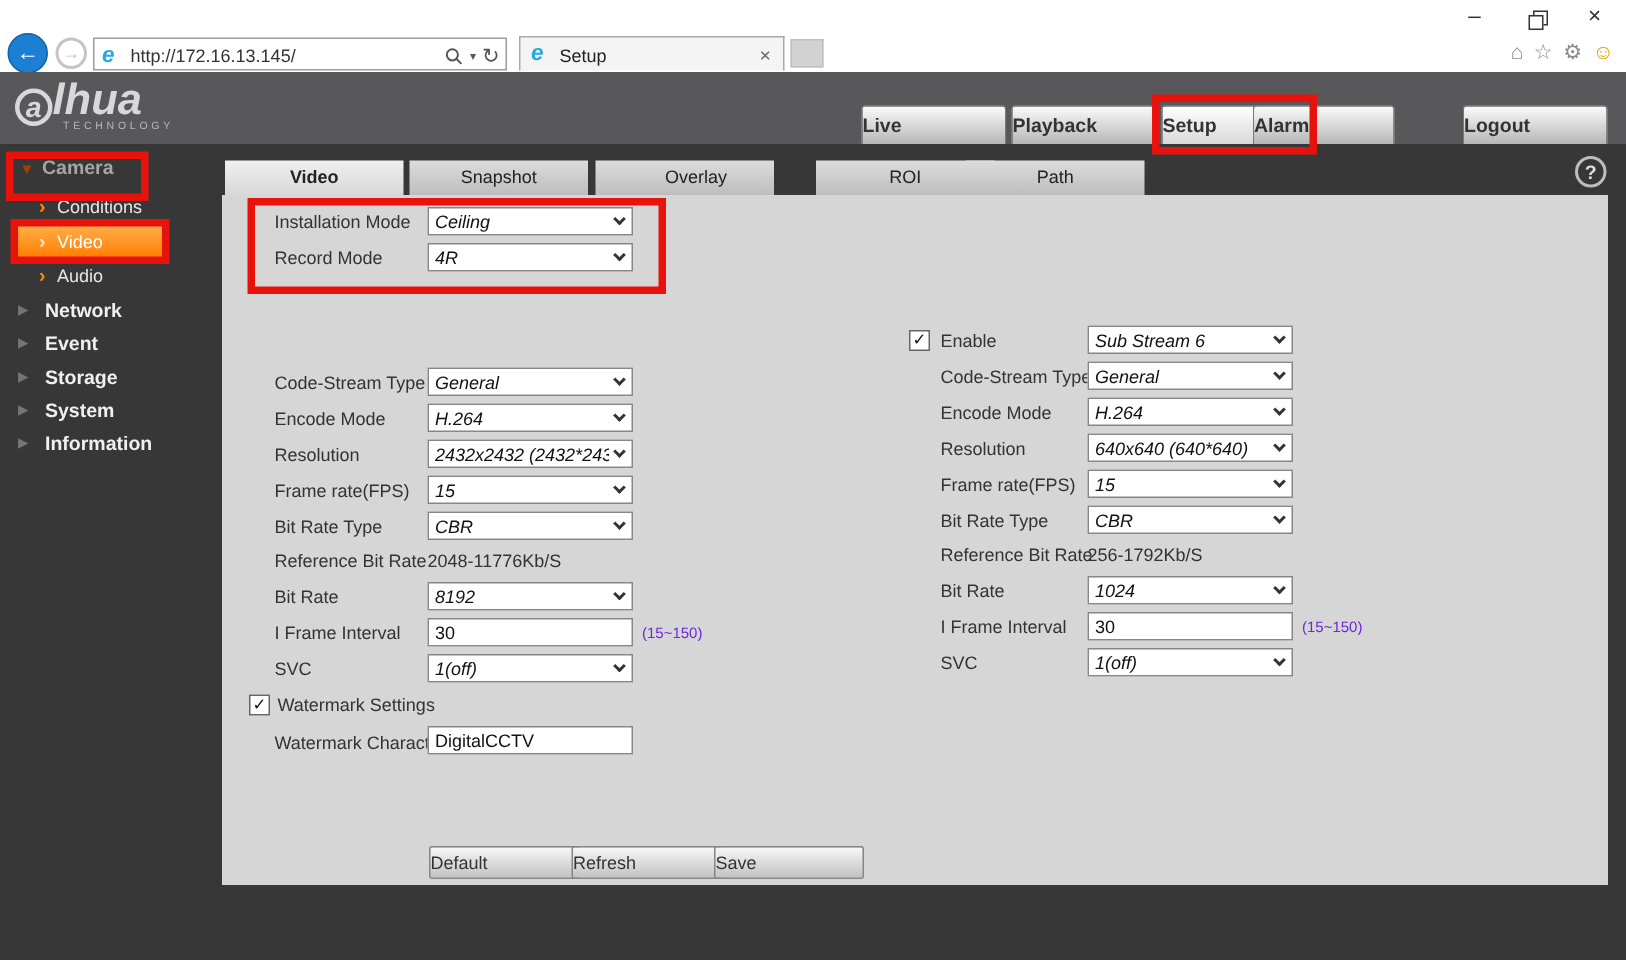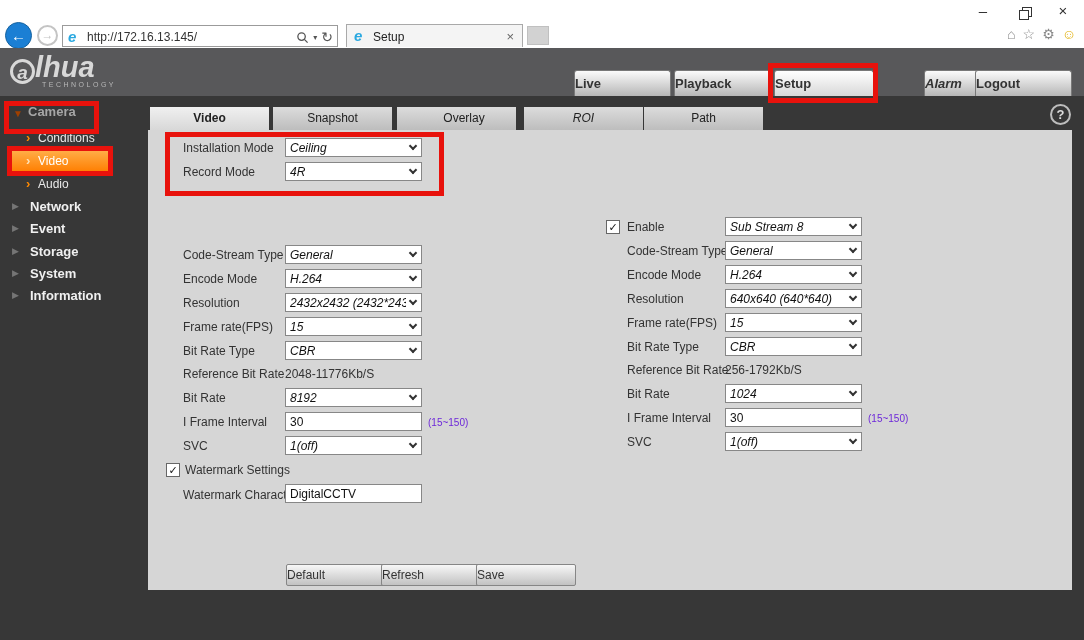--- a/index.html
+++ b/index.html
@@ -132,21 +132,21 @@
 
   <div class="app-header">
     <div class="logo">
       <span class="logo-a">a</span><span class="logo-rest">lhua</span>
       <div class="logo-sub">TECHNOLOGY</div>
     </div>
   </div>
   <div class="navbtn" style="left:574px;width:97px;">Live</div>
   <div class="navbtn" style="left:674px;width:97px;">Playback</div>
   <div class="navbtn active" style="left:774px;width:100px;">Setup</div>
-  <div class="navbtn" style="left:924px;width:95px;font-style:italic;">Alarm</div>
+  <div class="navbtn" style="left:835px;width:95px;">Alarm</div>
   <div class="navbtn" style="left:975px;width:97px;">Logout</div>
 
   <div class="dark-shell"></div>
 
   <span class="tri open" style="left:13px;top:108px;">▼</span>
   <span class="side-top dim" style="left:28px;top:104px;">Camera</span>
   <span class="sub-arrow" style="left:26px;top:130px;">›</span>
   <span class="side-sub" style="left:38px;top:131px;">Conditions</span>
   <div class="video-hl">
     <span class="sub-arrow" style="left:14px;top:4px;">›</span>
@@ -162,21 +162,21 @@
   <span class="tri" style="left:12px;top:246px;">▶</span>
   <span class="side-top" style="left:30px;top:244px;">Storage</span>
   <span class="tri" style="left:12px;top:268px;">▶</span>
   <span class="side-top" style="left:30px;top:266px;">System</span>
   <span class="tri" style="left:12px;top:290px;">▶</span>
   <span class="side-top" style="left:30px;top:288px;">Information</span>
 
   <div class="tab active" style="left:150px;">Video</div>
   <div class="tab" style="left:273px;">Snapshot</div>
   <div class="tab" style="left:397px;padding-left:15px;">Overlay</div>
-  <div class="tab" style="left:524px;font-style:italic;">ROI</div>
+  <div class="tab" style="left:544px;">ROI</div>
   <div class="tab" style="left:644px;">Path</div>
   <div class="help">?</div>
 
   <div class="content"></div>
 
   <span class="lbl" style="left:183px;top:139px;">Installation Mode</span>
   <div class="dd" style="left:285px;top:138px;">
     <span class="dd-val">Ceiling</span>
       <span class="chev"></span>
   </div>
@@ -227,21 +227,21 @@
       <span class="chev"></span>
   </div>
   <div class="cb" style="left:166px;top:463px;">✓</div>
   <span class="lbl" style="left:185px;top:461px;">Watermark Settings</span>
   <span class="lbl" style="left:183px;top:486px;">Watermark Character</span>
   <input class="txt" style="left: 285px; top: 484px;" value="DigitalCCTV">
 
   <div class="cb" style="left:606px;top:220px;">✓</div>
   <span class="lbl" style="left:627px;top:218px;">Enable</span>
   <div class="dd" style="left:725px;top:217px;">
-    <span class="dd-val">Sub Stream 8</span>
+    <span class="dd-val">Sub Stream 6</span>
       <span class="chev"></span>
   </div>
   <span class="lbl" style="left:627px;top:242px;">Code-Stream Type</span>
   <div class="dd" style="left:725px;top:241px;">
     <span class="dd-val">General</span>
       <span class="chev"></span>
   </div>
   <span class="lbl" style="left:627px;top:266px;">Encode Mode</span>
   <div class="dd" style="left:725px;top:265px;">
     <span class="dd-val">H.264</span>

